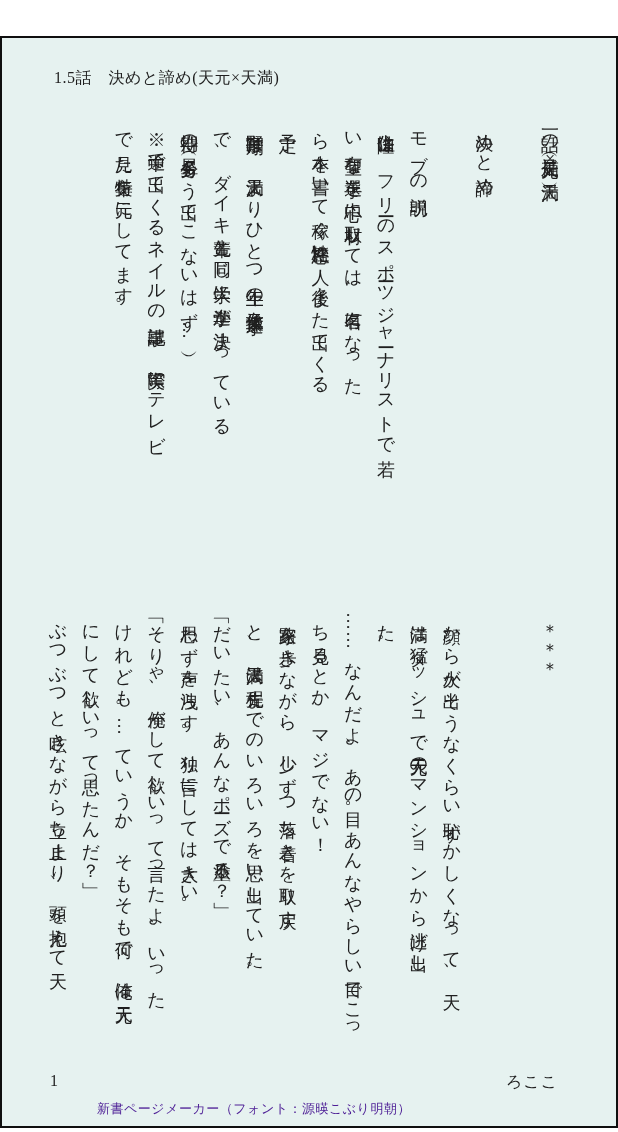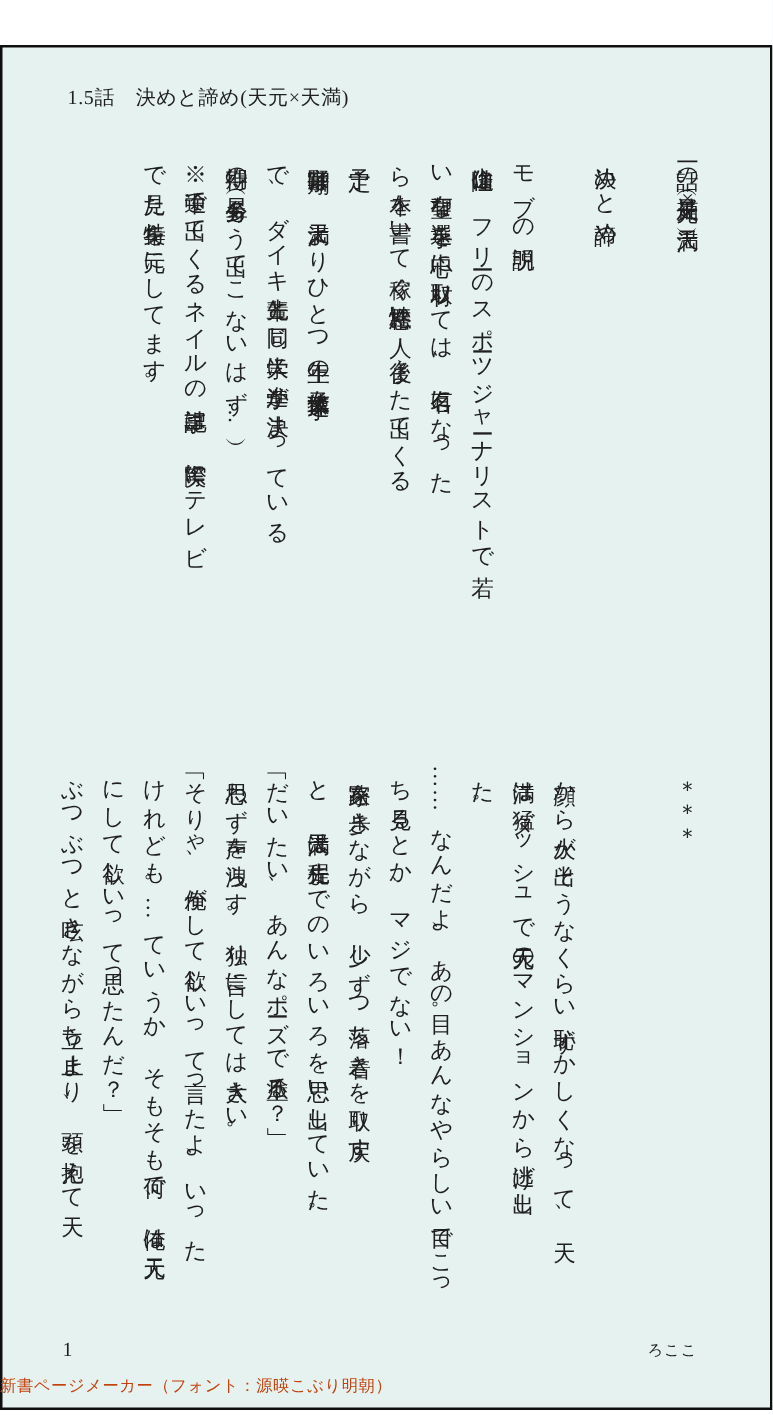--- a/index.html
+++ b/index.html
@@ -38,28 +38,28 @@
   }
   .vblock.top    { right: 50px; top: 82px;  height: 440px; }
   .vblock.bottom { right: 50px; top: 574px; height: 440px; }
 
   .page-number {
     position: absolute; left: 48px; top: 1034px;
     font-size: 16px;
   }
   .author-name {
     position: absolute; right: 58px; top: 1034px;
-    font-size: 12px; letter-spacing: 1px;
+    font-size: 16px; letter-spacing: 1px;
   }
 
   .generator-caption {
     position: absolute; left: 0; top: 1100px;
-    width: 508px; text-align: left;
+    width: 508px; text-align: center;
     font-size: 13px; letter-spacing: 0.5px;
-    color: #c2410c;
+    color: #4c1d95;
     background: transparent;
   }
 </style>
 </head>
 <body>
 
 <div class="stage">
 
   <div class="sheet">
 

